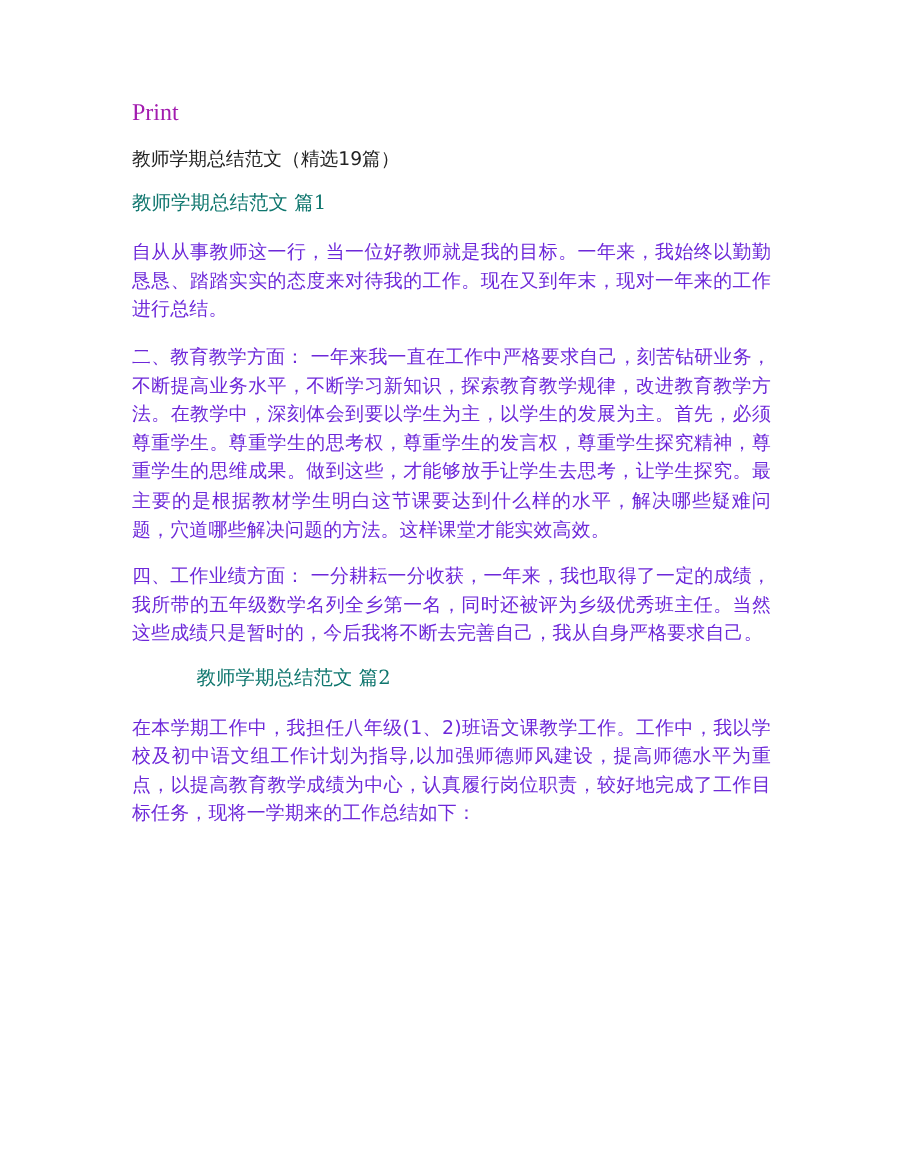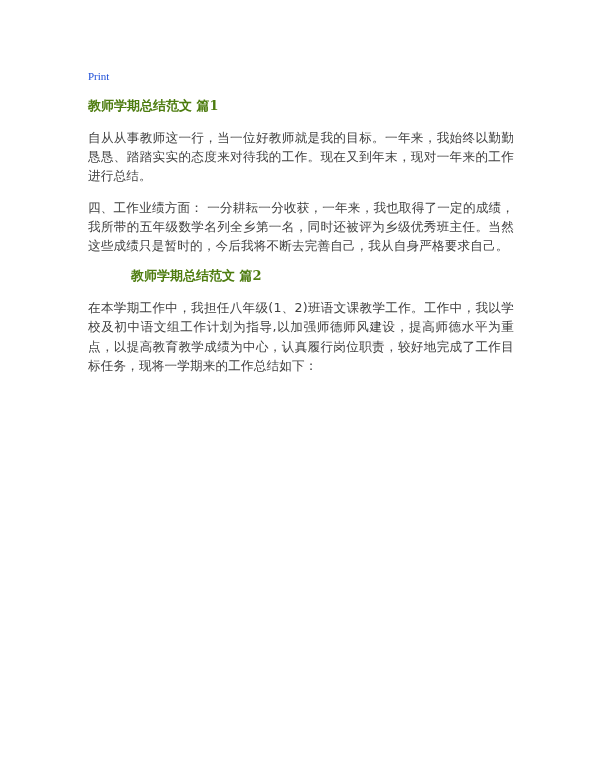--- a/index.html
+++ b/index.html
@@ -16,22 +16,22 @@
       font-family: "DejaVu Sans", "Liberation Sans", sans-serif;
     }
     .page {
       position: absolute;
       left: 88px;
       top: 69px;
       width: 426px;
     }
     .print-label {
       font-family: "Liberation Serif", "DejaVu Serif", serif;
-      font-size: 11px;
-      color: #1d4ed8;
+      font-size: 16px;
+      color: #a21caf;
       line-height: 14px;
       height: 14px;
       margin: 0 0 14px 0;
     }
     .doc-title {
       font-size: 18px;
       line-height: 24px;
       text-align: center;
       margin: 0 0 6px 0;
       color: #111;
@@ -39,50 +39,52 @@
       letter-spacing: 0.3px;
     }
     .subtitle {
       font-size: 12.5px;
       line-height: 18px;
       margin: 0 0 12px 0;
       color: #222;
     }
     .section-heading {
       font-family: "DejaVu Serif", "Liberation Serif", serif;
-      font-weight: bold;
+      font-weight: normal;
       font-size: 13px;
       line-height: 18px;
       margin: 0 0 13px 0;
-      color: #4d7c0f;
+      color: #0f766e;
     }
     .para {
       font-size: 12.6px;
       line-height: 19.2px;
       margin: 0 0 12px 0;
-      color: #404040;
+      color: #6d28d9;
       text-align: justify;
       letter-spacing: 0.15px;
     }
     .section-heading.second {
       margin-top: 8px;
       padding-left: 43px;
     }
   </style>
 </head>
 <body>
 
 <div class="page">
   <div class="print-label">Print</div>
 
 
+  <div class="subtitle">教师学期总结范文（精选19篇）</div>
 
   <section>
     <h2 class="section-heading">教师学期总结范文 篇1</h2>
     <p class="para">自从从事教师这一行，当一位好教师就是我的目标。一年来，我始终以勤勤恳恳、踏踏实实的态度来对待我的工作。现在又到年末，现对一年来的工作进行总结。</p>
+    <p class="para">二、教育教学方面： 一年来我一直在工作中严格要求自己，刻苦钻研业务，不断提高业务水平，不断学习新知识，探索教育教学规律，改进教育教学方法。在教学中，深刻体会到要以学生为主，以学生的发展为主。首先，必须尊重学生。尊重学生的思考权，尊重学生的发言权，尊重学生探究精神，尊重学生的思维成果。做到这些，才能够放手让学生去思考，让学生探究。最主要的是根据教材学生明白这节课要达到什么样的水平，解决哪些疑难问题，穴道哪些解决问题的方法。这样课堂才能实效高效。</p>
     <p class="para">四、工作业绩方面： 一分耕耘一分收获，一年来，我也取得了一定的成绩，我所带的五年级数学名列全乡第一名，同时还被评为乡级优秀班主任。当然这些成绩只是暂时的，今后我将不断去完善自己，我从自身严格要求自己。</p>
   </section>
 
   <section>
     <h2 class="section-heading second">教师学期总结范文 篇2</h2>
     <p class="para">在本学期工作中，我担任八年级(1、2)班语文课教学工作。工作中，我以学校及初中语文组工作计划为指导,以加强师德师风建设，提高师德水平为重点，以提高教育教学成绩为中心，认真履行岗位职责，较好地完成了工作目标任务，现将一学期来的工作总结如下：</p>
   </section>
 </div>
 
 </body></html>

